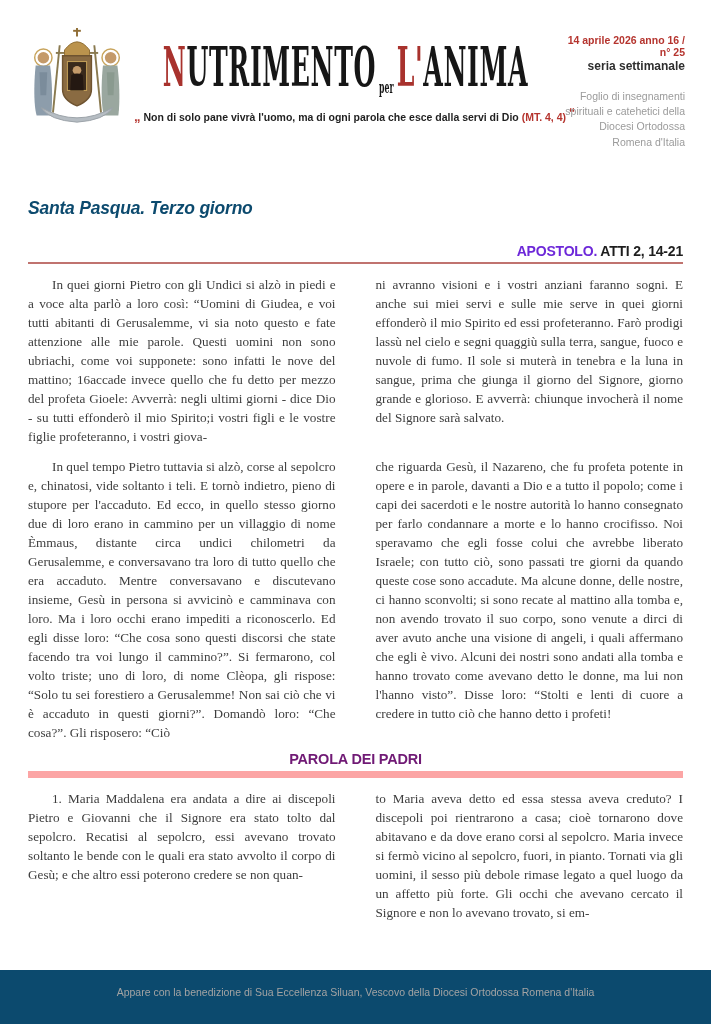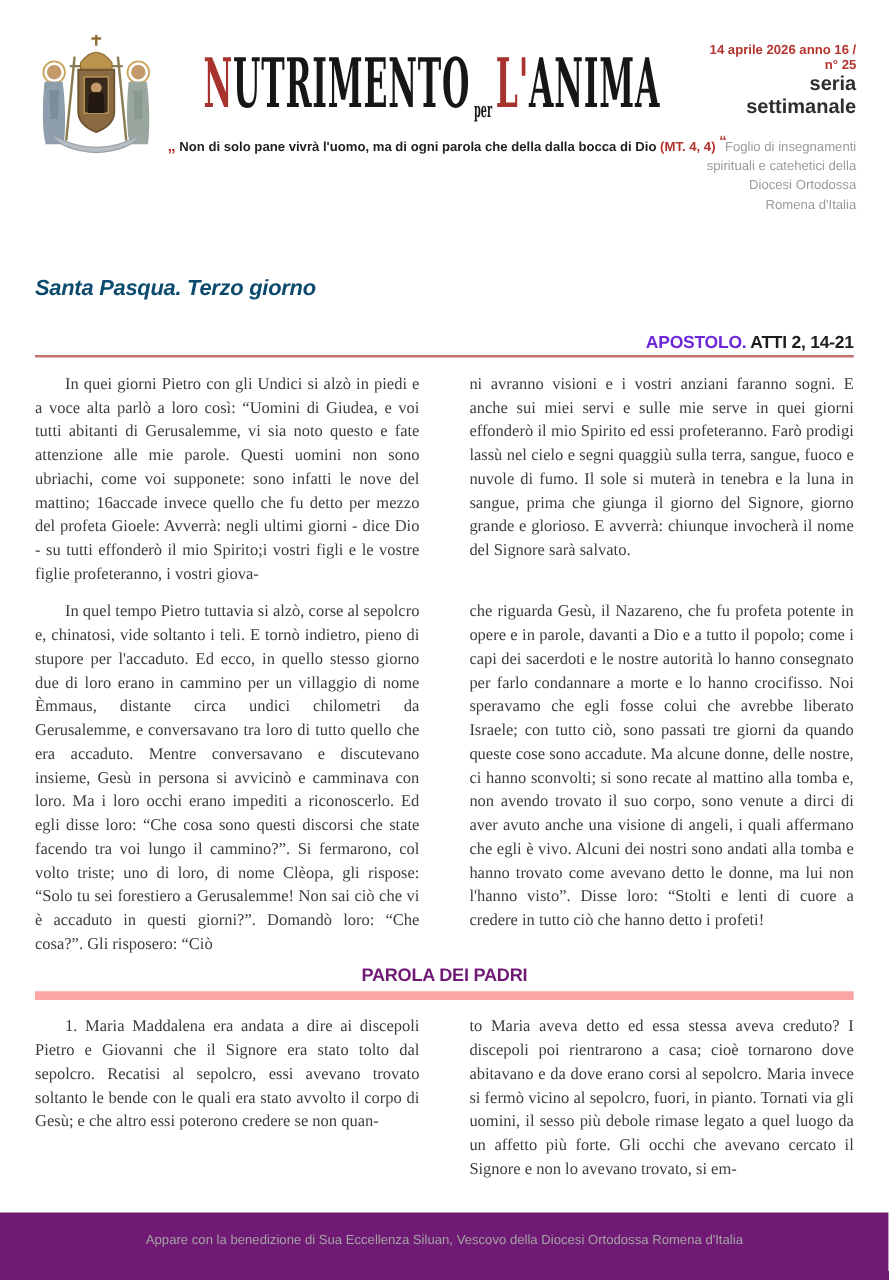--- a/index.html
+++ b/index.html
@@ -26,21 +26,21 @@
     font-size:10.5px; color:#1f1f1f; white-space:nowrap;
   }
   .quote-red { color:#b5342e; }
   .quote-open { font-size:13px; }
   .quote-close { font-size:12px; vertical-align:4px; }
   .header-info {
     width:128px; flex:none; text-align:right;
     font-family:"Liberation Sans", sans-serif; padding-top:8px;
   }
   .info-date { color:#b5342e; font-weight:bold; font-size:10.5px; }
-  .info-series { color:#2e2e2e; font-weight:bold; font-size:16px; margin-top:1px; }
+  .info-series { color:#2e2e2e; font-weight:bold; font-size:12px; margin-top:1px; }
   .info-desc { color:#9b9b9b; font-size:10.5px; margin-top:16px; line-height:1.45; }
   
   .content { padding:0 28px; }
   .page-title {
     margin-top:48px; font-family:"Liberation Sans", sans-serif; font-weight:bold;
     font-style:italic; font-size:17.5px; color:#0c4a6e; letter-spacing:-0.2px;
   }
   .section-head {
     border-bottom:2px solid #c0736f; padding-bottom:3px;
     font-family:"Liberation Sans", sans-serif; font-weight:bold; font-size:14px;
@@ -58,21 +58,21 @@
     font-family:"Liberation Sans", sans-serif; font-weight:bold; font-size:14.5px;
     color:#701a75; letter-spacing:-0.2px;
   }
   .parola-sub {
     font-family:"Liberation Sans", sans-serif; font-weight:bold; font-size:13.8px;
     color:#141414; text-align:center; line-height:1.35; margin:2px 0 9px 0; padding:0 4px;
     letter-spacing:-0.2px;
   }
   
   .footer {
-    position:absolute; left:0; right:0; bottom:0; height:54px; background:#701a75;
+    position:absolute; left:0; right:0; bottom:0; height:54px; background:#0c4a6e;
     display:flex; align-items:flex-start; justify-content:center; padding-top:16px;
   }
   .footer-text { font-family:"Liberation Sans", sans-serif; font-size:10.5px; color:#a3a3a3; }
 </style>
 </head>
 <body>
 
 <div class="page">
 
   <div class="header">
@@ -116,21 +116,21 @@
         <path d="M18 85 Q55 106 92 85 Q84 98 55 100 Q26 98 18 85 Z" fill="#b6bdc3" stroke="#9aa1a8" stroke-width="1"></path>
       </svg>
     </div>
 
     <div class="masthead">
       <div class="title-line">
         <span class="title-scale"><span class="title-red">N</span><span>UTRIMENTO</span><span class="title-per">per</span><span class="title-red">L'</span><span>ANIMA</span></span>
       </div>
       <div class="quote-line">
         <span class="quote-red quote-open">„</span>
-        <span>Non di solo pane vivrà l'uomo, ma di ogni parola che della dalla bocca di Dio </span><span class="quote-red">(MT. 4, 4)</span>
+        <span>Non di solo pane vivrà l'uomo, ma di ogni parola che esce dalla servi di Dio </span><span class="quote-red">(MT. 4, 4)</span>
         <span class="quote-red quote-close">“</span>
       </div>
     </div>
 
     <div class="header-info">
       <div class="info-date">14 aprile 2026   anno 16 / n° 25</div>
       <div class="info-series">seria settimanale</div>
       <div class="info-desc">Foglio di insegnamenti spirituali e catehetici della Diocesi Ortodossa Romena d'Italia</div>
     </div>
   </div>

